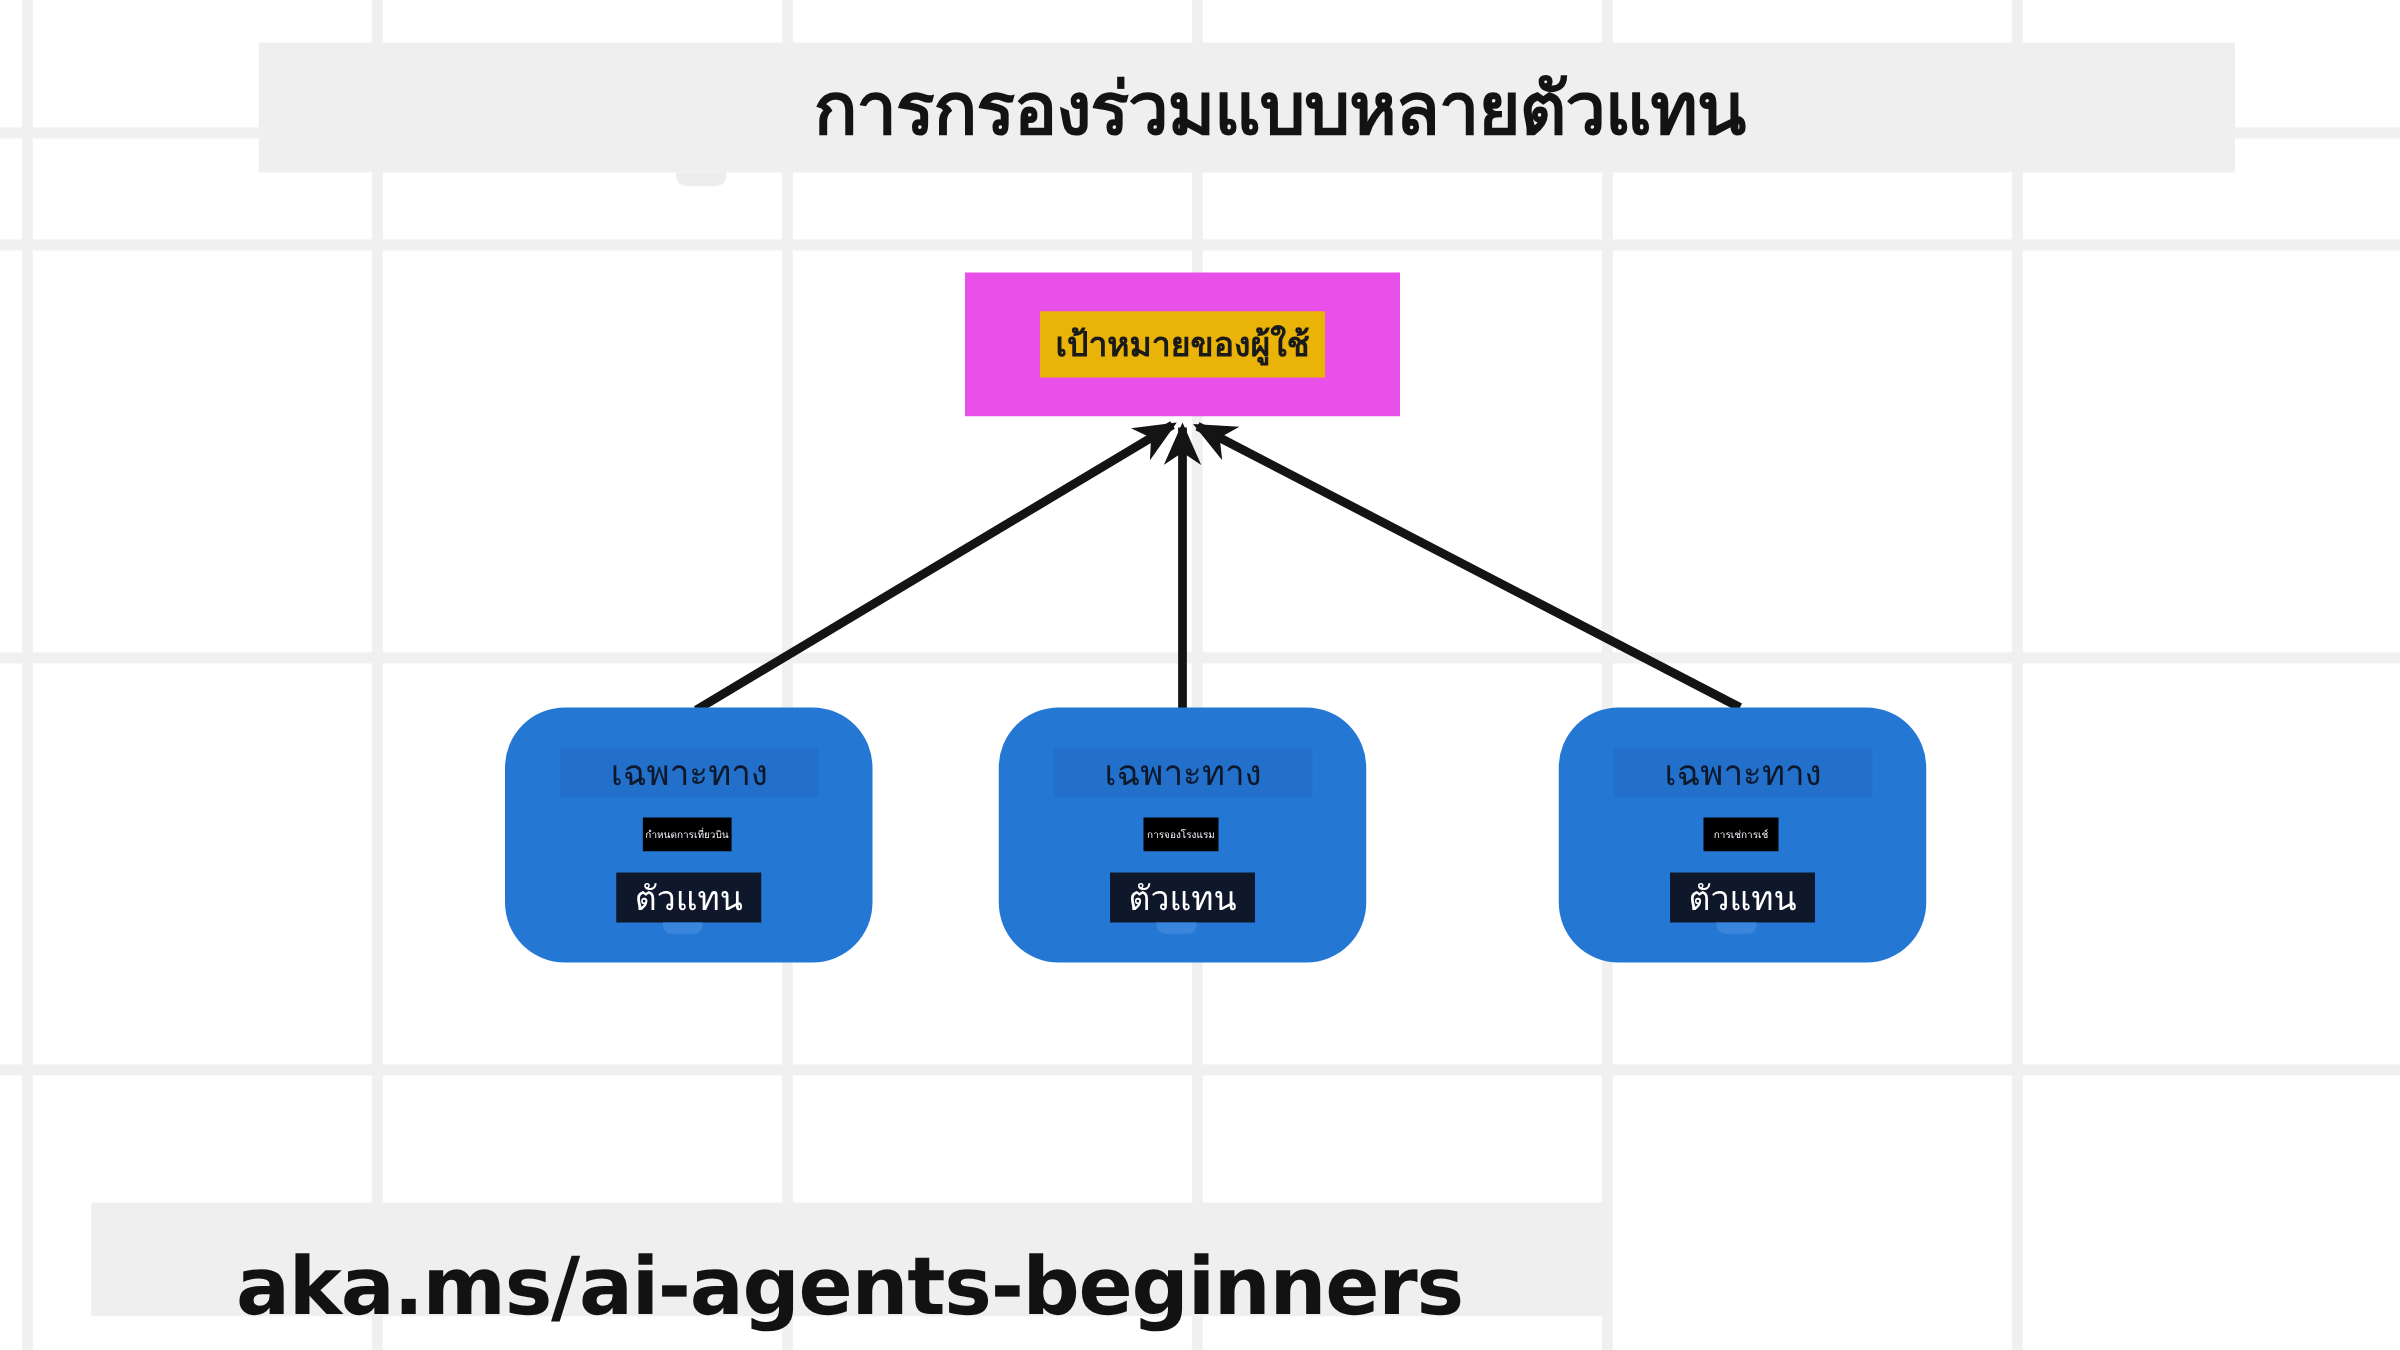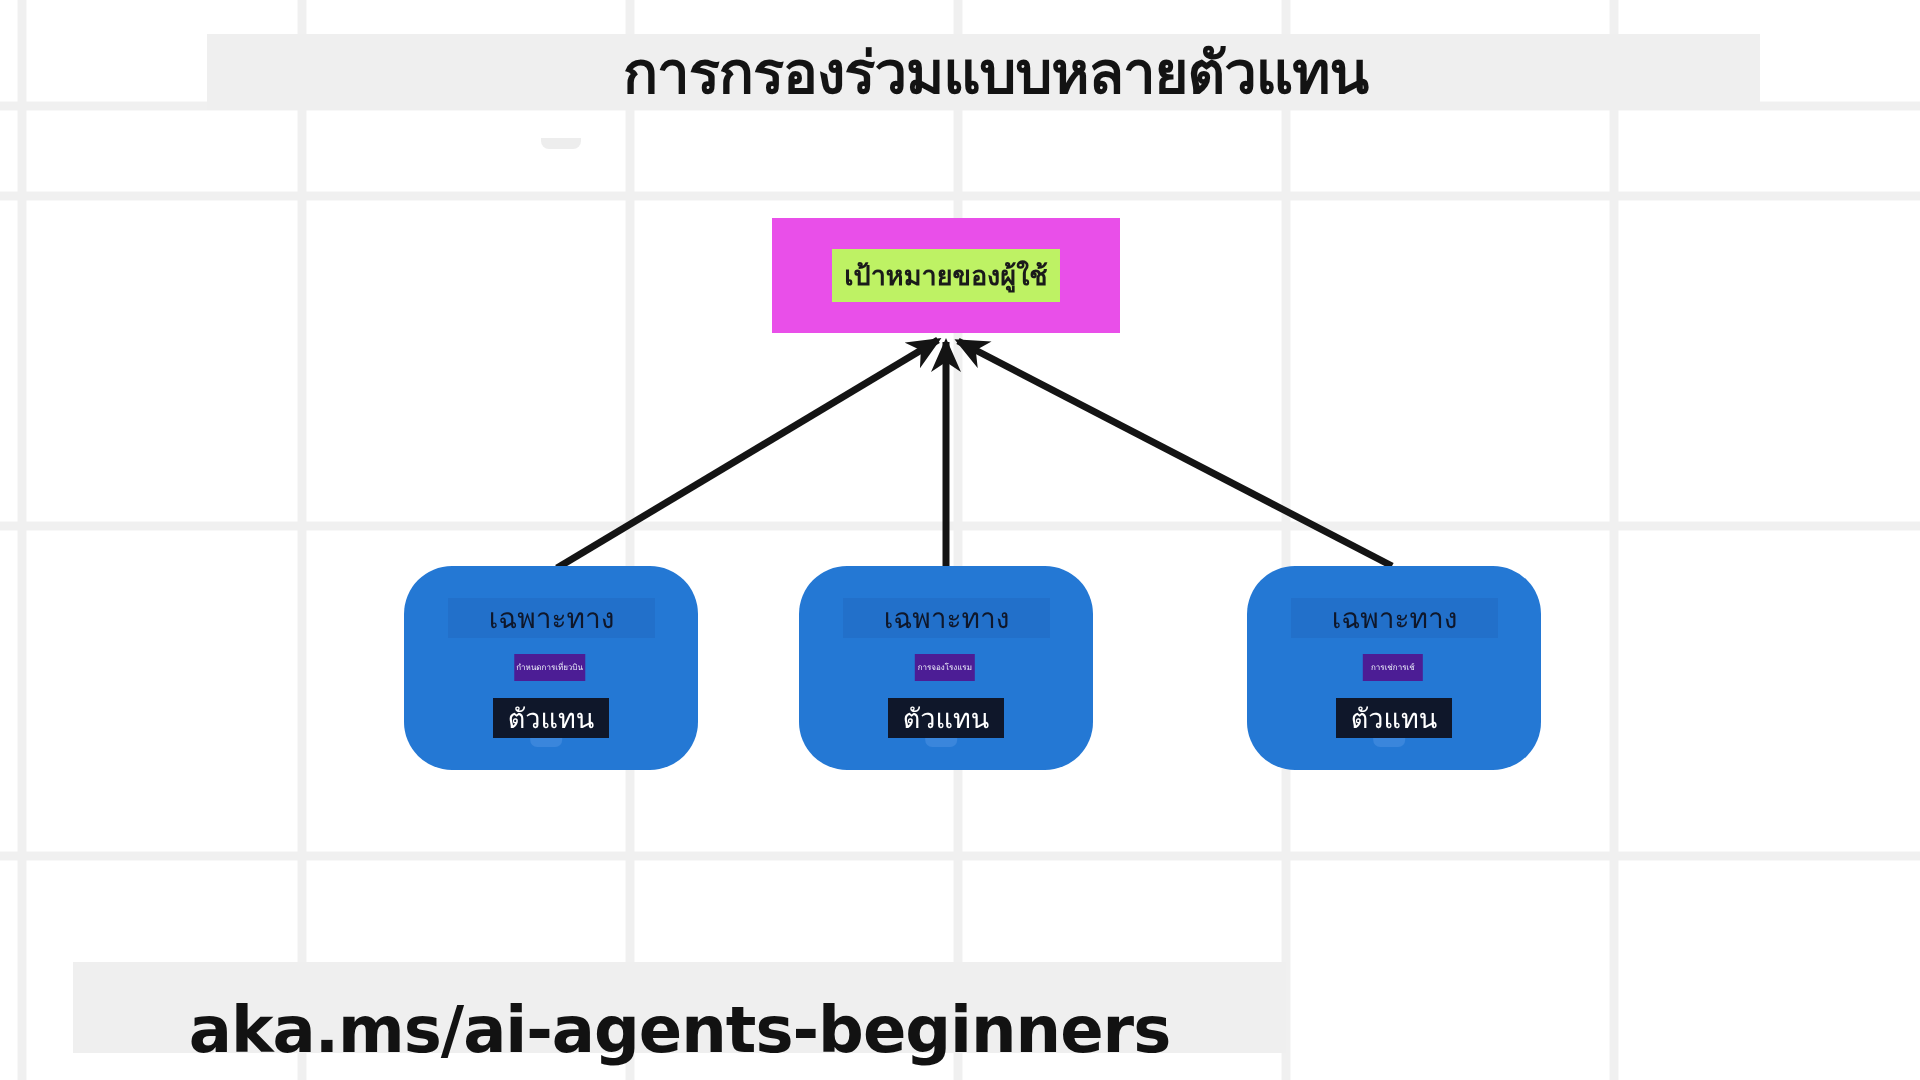--- a/index.html
+++ b/index.html
@@ -19,21 +19,21 @@
 
   .band {
     position: absolute;
     background: #efefef;
     display: flex;
     align-items: center;
     justify-content: center;
   }
   .title-band {
     left: 207px; top: 34px;
-    width: 1553px; height: 76px;
+    width: 1553px; height: 104px; padding-left: 28px;
   }
   .title-band .title-text {
     font-size: 58px;
     font-weight: 700;
     color: #131313;
     letter-spacing: -1px;
     white-space: nowrap;
     transform: translateX(12px);
   }
   .title-remnant {
@@ -47,21 +47,21 @@
   .goal-box {
     position: absolute;
     left: 772px; top: 218px;
     width: 348px; height: 115px;
     background: #e94fe9;
     display: flex;
     align-items: center;
     justify-content: center;
   }
   .goal-label {
-    background: #bef264;
+    background: #eab308;
     padding: 5px 12px;
     font-size: 27px;
     font-weight: 600;
     color: #1a1a1a;
     white-space: nowrap;
   }
 
   .arrows-svg {
     position: absolute;
     left: 0; top: 0;
@@ -87,21 +87,21 @@
     background: #2270ca;
     display: flex; align-items: center; justify-content: center;
     font-size: 28px; font-weight: 500; color: #0f172a;
     white-space: nowrap;
   }
   .tiny-label {
     position: absolute;
     left: 50%; top: 88px;
     transform: translateX(-52%);
     min-width: 56px; height: 27px;
-    background: #4c1d95;
+    background: #000000;
     display: flex; align-items: center; justify-content: center;
     font-size: 8px; font-weight: 500; color: #f2f7fd;
     white-space: nowrap;
     padding: 0 2px;
   }
   .agent-label {
     position: absolute;
     left: 50%; top: 132px;
     transform: translateX(-50%);
     width: 116px; height: 40px;

